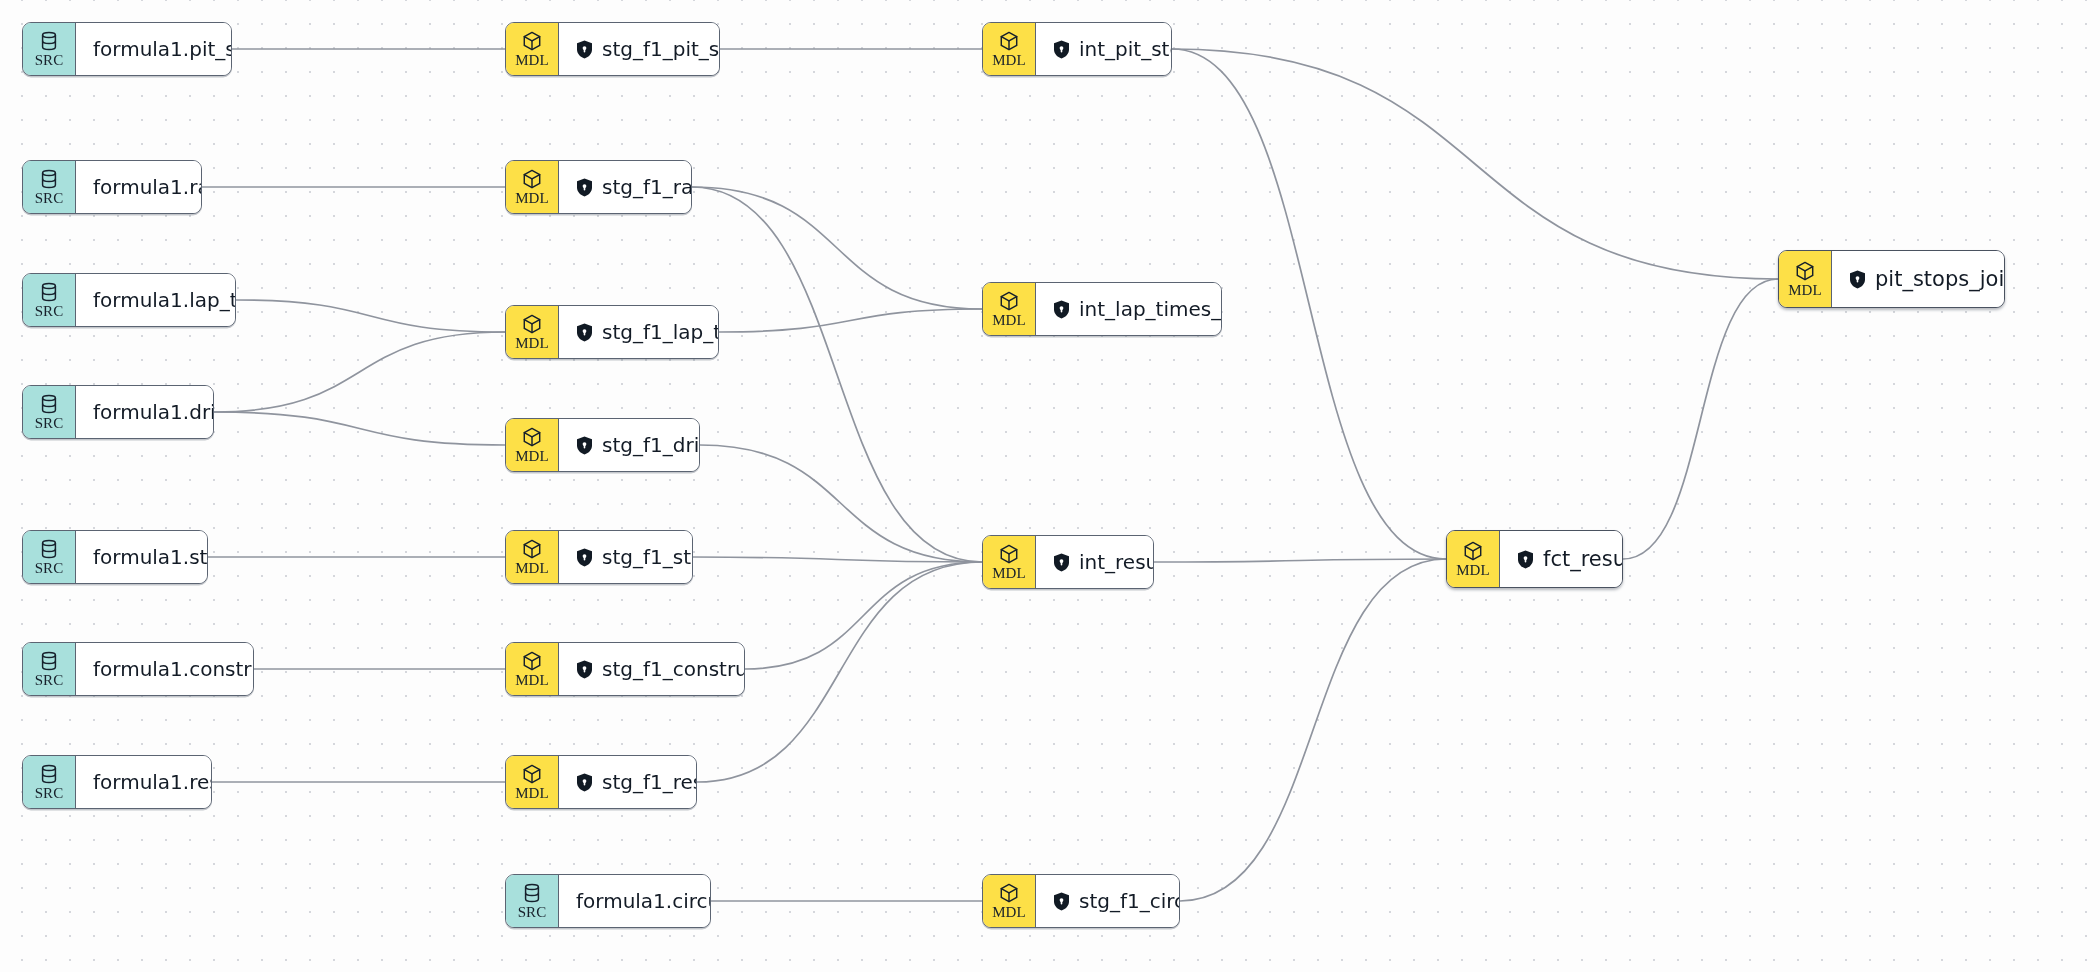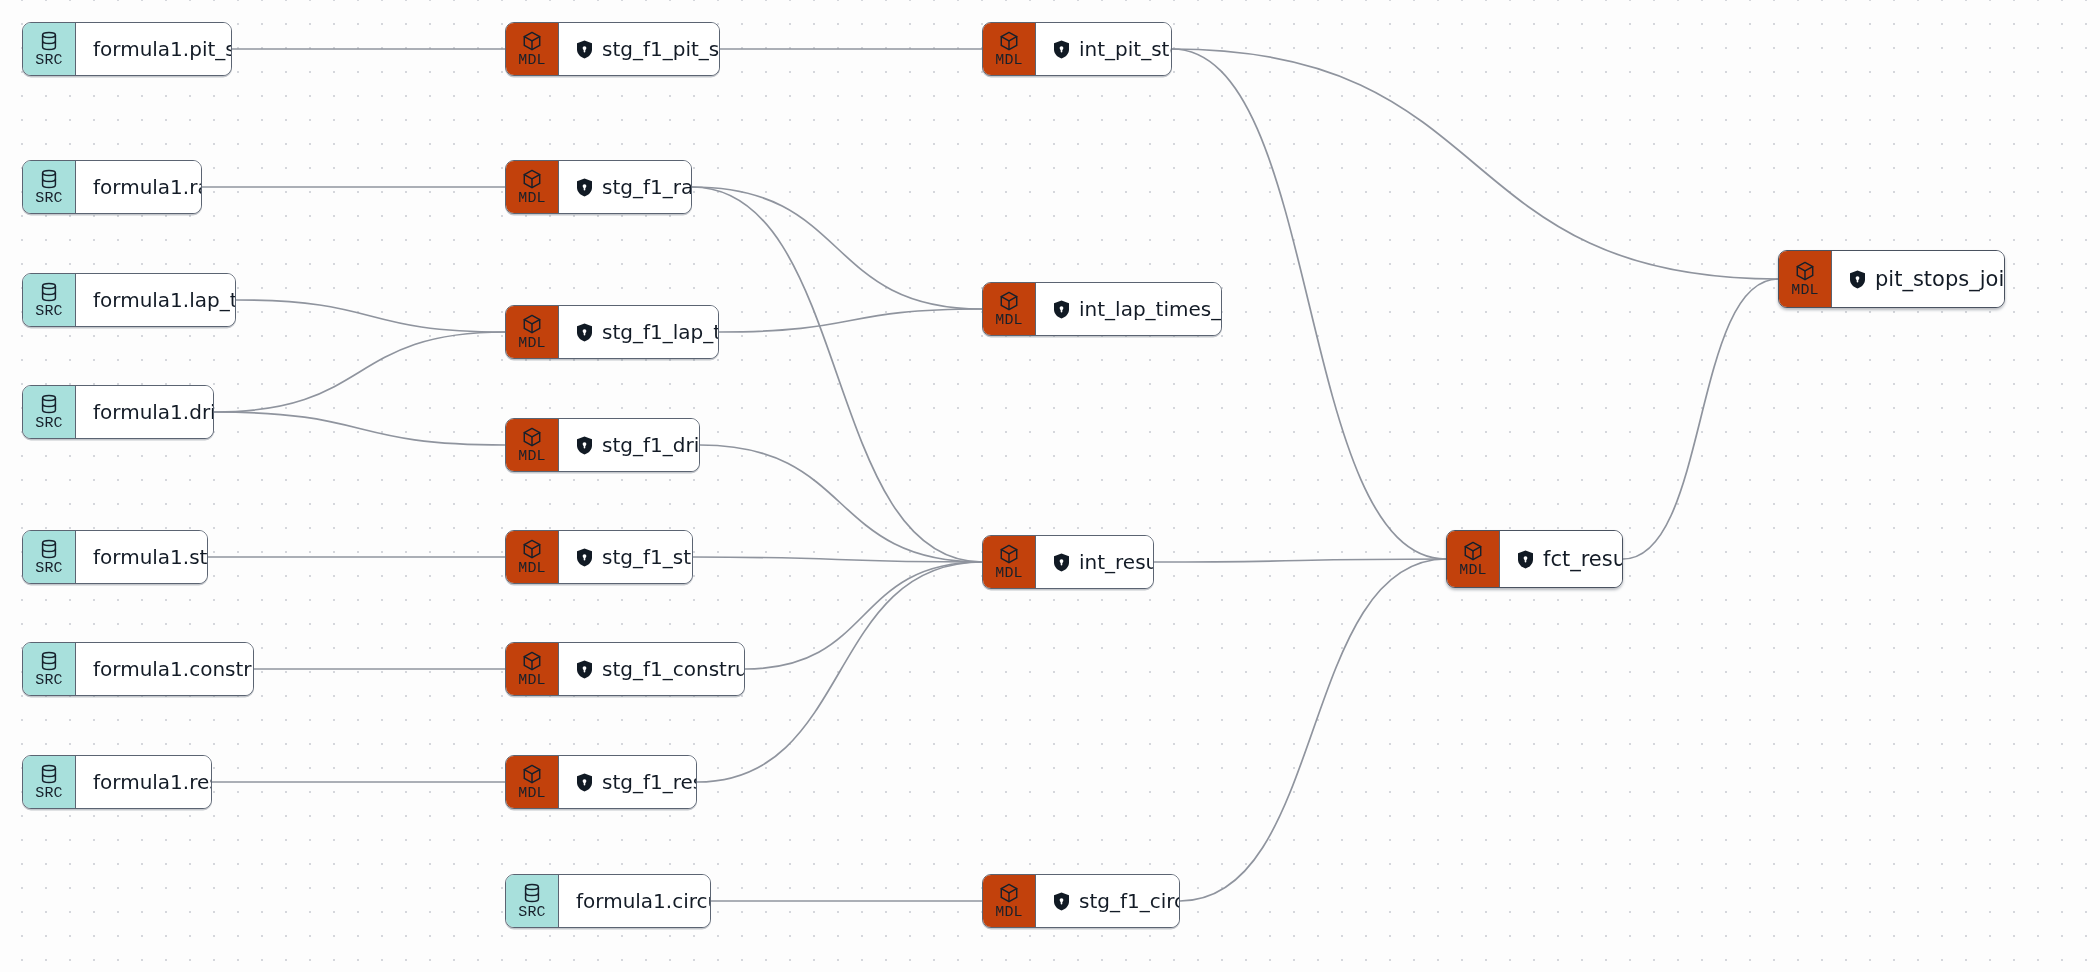--- a/index.html
+++ b/index.html
@@ -25,25 +25,25 @@
     box-shadow:0 1.5px 0 rgba(90,98,112,.35);
     overflow:hidden;
   }
   .node.emph{border-color:#4a5260;box-shadow:0 2px 3px rgba(70,78,92,.40);}
   .badge{
     width:52px;flex:0 0 52px;
     display:flex;flex-direction:column;align-items:center;justify-content:center;
     gap:1px;border-right:1.3px solid #5b6472;
   }
   .badge.src{background:#a8e0dc;}
-  .badge.mdl{background:#c2410c;}
+  .badge.mdl{background:#fde047;}
   .badge svg{display:block;}
   .badge .bl{
     font-size:15px;line-height:15px;color:#17202b;letter-spacing:.1px;
-    font-family:Liberation Mono, monospace;
+    font-family:Liberation Serif, serif;
   }
   .body{
     flex:1 1 auto;display:flex;align-items:center;gap:9px;
     padding:0 17px;background:#fff;white-space:nowrap;
   }
   .body .shield{flex:0 0 auto;display:block;}
   .label{
     font-size:20px;color:#131b26;line-height:1;
     font-family:"DejaVu Sans","Liberation Sans",sans-serif;
   }

